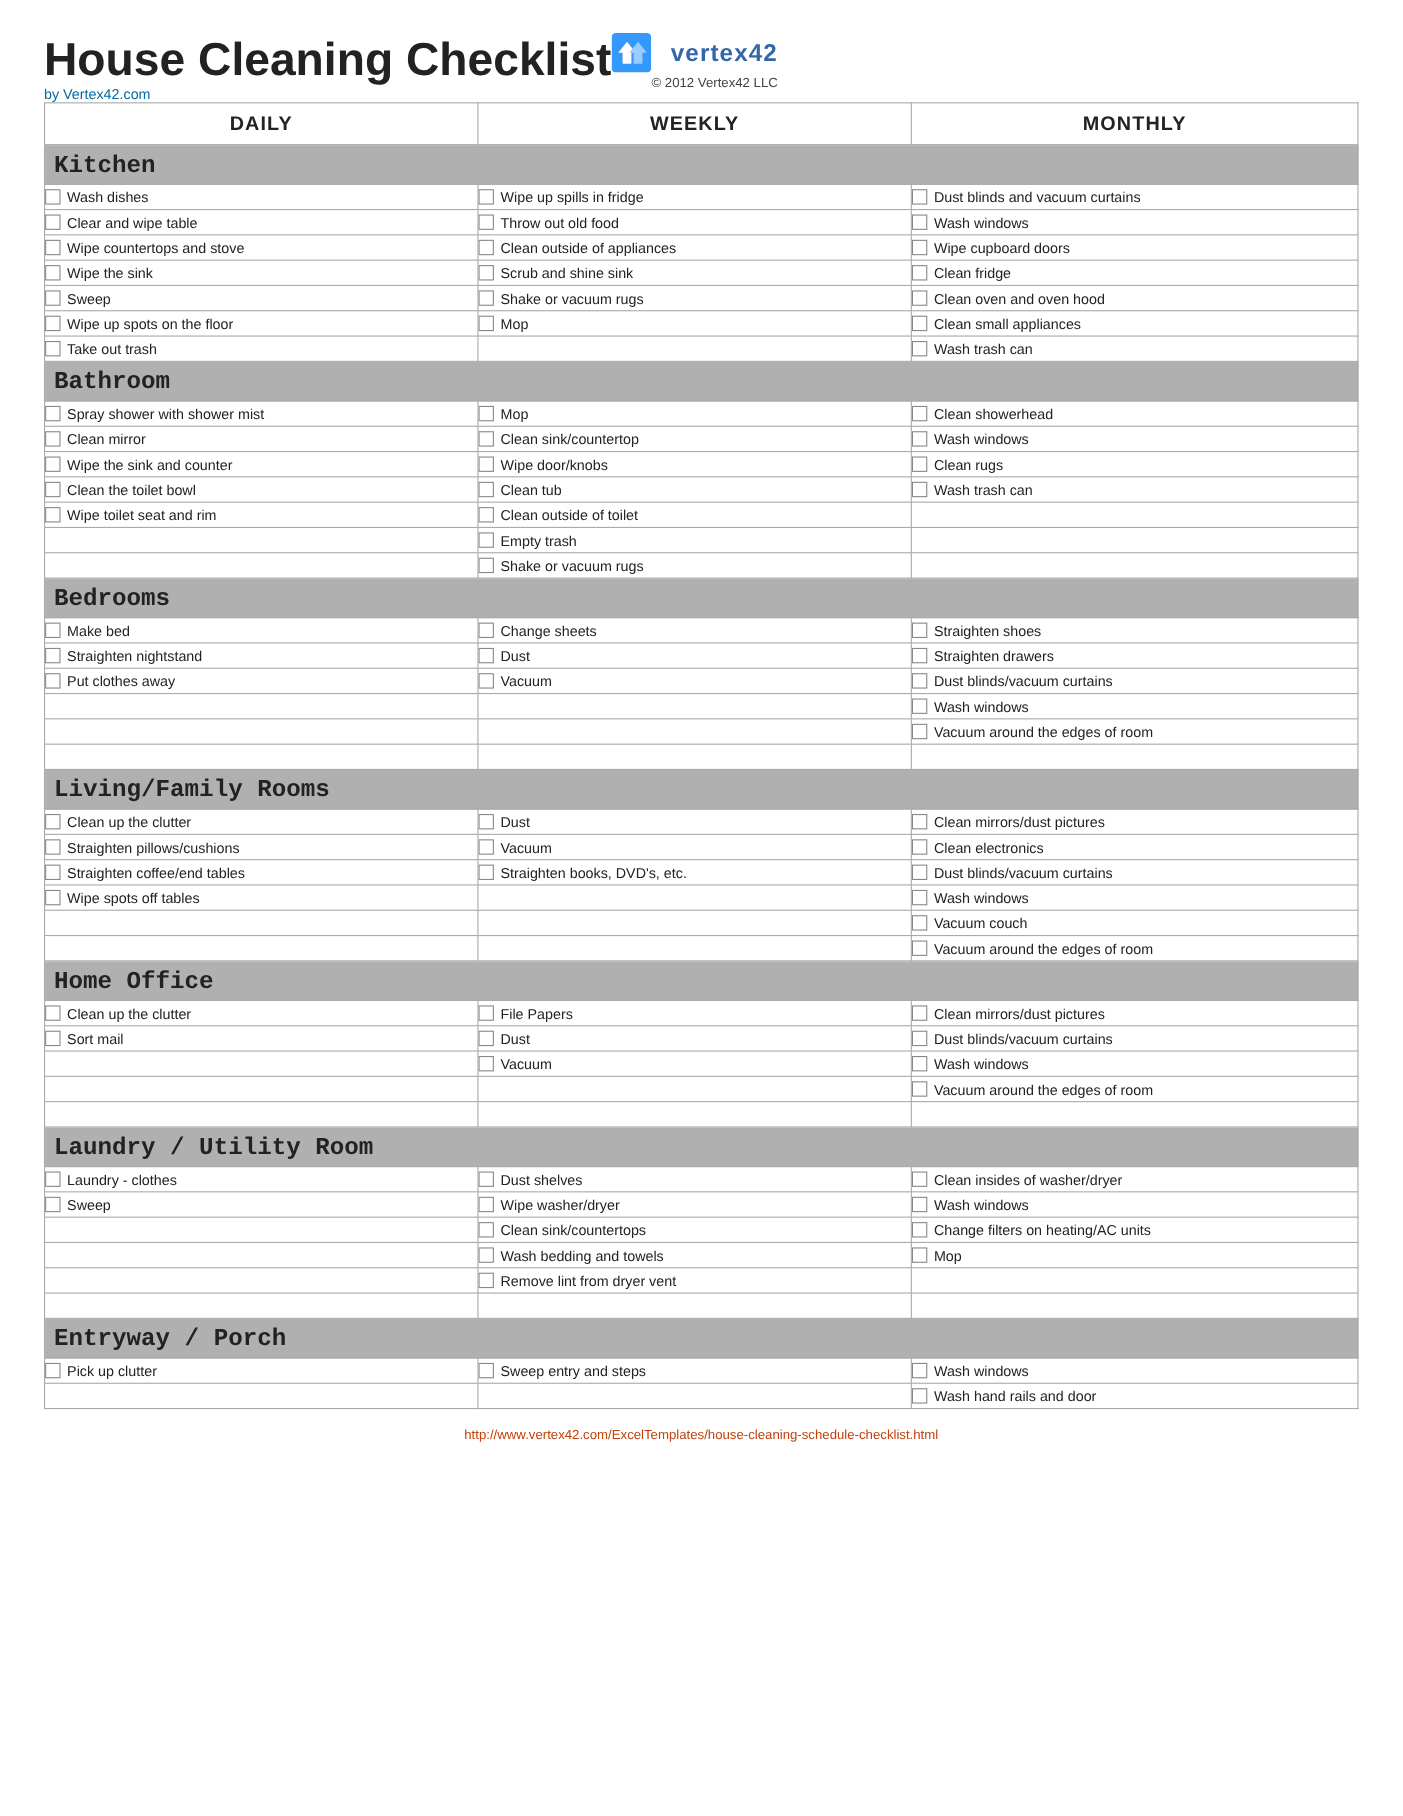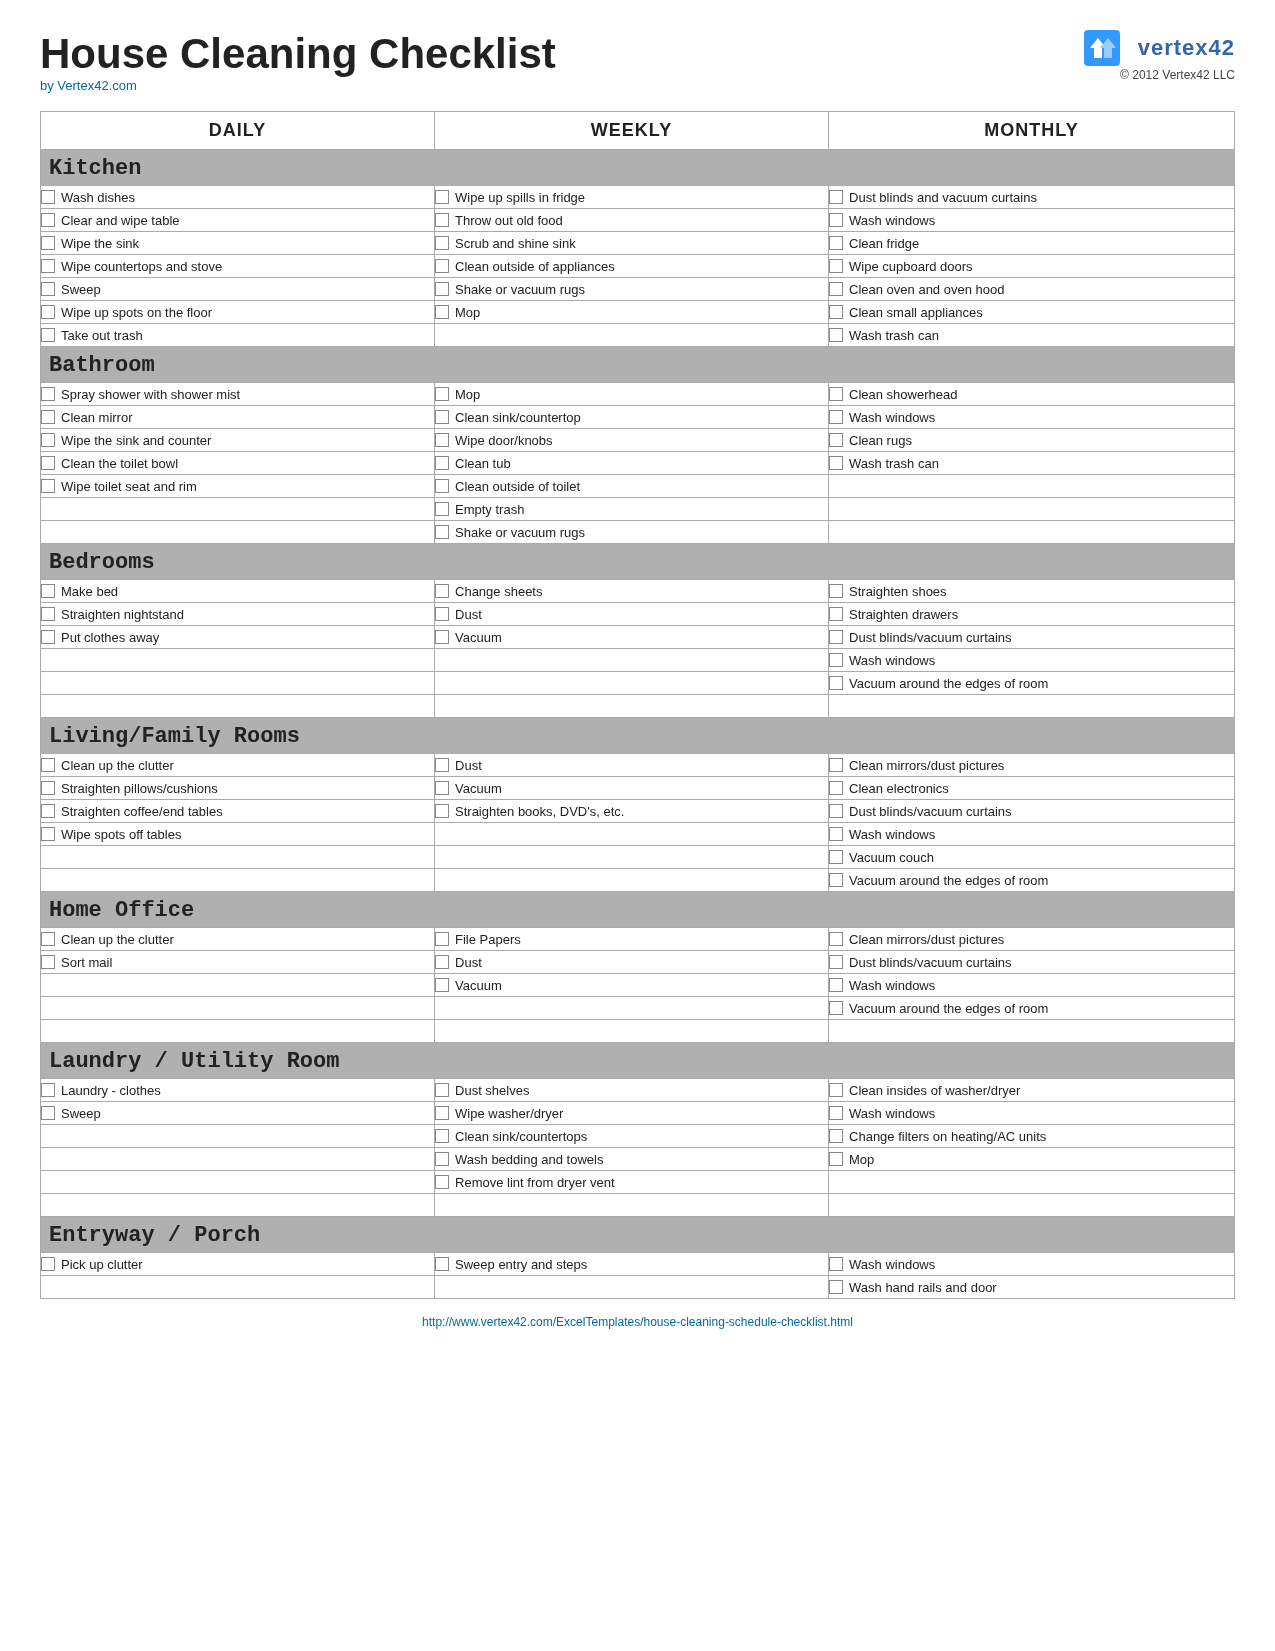--- a/index.html
+++ b/index.html
@@ -6,23 +6,21 @@
     body {
       font-family: Arial, sans-serif;
       font-size: 13px;
       background: #fff;
       color: #222;
       padding: 30px 40px;
       width: 1275px;
     }
     .header-row {
       display: flex;
-      justify-content: space-between;
       align-items: flex-start;
-      margin-bottom: 18px;
     }
     .title-block h1 {
       font-size: 42px;
       font-weight: bold;
       color: #222;
       font-family: Arial, sans-serif;
     }
     .title-block a {
       font-size: 13px;
       color: #0369a1;
@@ -88,21 +86,21 @@
     }
     .empty-row {
       min-height: 22px;
       display: flex;
       align-items: center;
       padding: 2px 0;
     }
     .footer {
       margin-top: 16px;
       font-size: 12px;
-      color: #0369a1;
+      color: #c2410c;
       text-align: center;
     }
     .col-daily { width: 33%; }
     .col-weekly { width: 33%; }
     .col-monthly { width: 34%; }
   </style>
 </head>
 <body>
 
 <div class="header-row">
@@ -172,53 +170,53 @@
           <div class="item-row">
           <span class="checkbox"></span>
           <span class="item-text">Wash windows</span>
         </div>
         </td>
       </tr>
       <tr>
         <td class="item-cell">
           <div class="item-row">
           <span class="checkbox"></span>
+          <span class="item-text">Wipe countertops and stove</span>
+        </div>
+        </td>
+        <td class="item-cell">
+          <div class="item-row">
+          <span class="checkbox"></span>
+          <span class="item-text">Clean outside of appliances</span>
+        </div>
+        </td>
+        <td class="item-cell">
+          <div class="item-row">
+          <span class="checkbox"></span>
+          <span class="item-text">Wipe cupboard doors</span>
+        </div>
+        </td>
+      </tr>
+      <tr>
+        <td class="item-cell">
+          <div class="item-row">
+          <span class="checkbox"></span>
           <span class="item-text">Wipe the sink</span>
         </div>
         </td>
         <td class="item-cell">
           <div class="item-row">
           <span class="checkbox"></span>
           <span class="item-text">Scrub and shine sink</span>
         </div>
         </td>
         <td class="item-cell">
           <div class="item-row">
           <span class="checkbox"></span>
           <span class="item-text">Clean fridge</span>
-        </div>
-        </td>
-      </tr>
-      <tr>
-        <td class="item-cell">
-          <div class="item-row">
-          <span class="checkbox"></span>
-          <span class="item-text">Wipe countertops and stove</span>
-        </div>
-        </td>
-        <td class="item-cell">
-          <div class="item-row">
-          <span class="checkbox"></span>
-          <span class="item-text">Clean outside of appliances</span>
-        </div>
-        </td>
-        <td class="item-cell">
-          <div class="item-row">
-          <span class="checkbox"></span>
-          <span class="item-text">Wipe cupboard doors</span>
         </div>
         </td>
       </tr>
       <tr>
         <td class="item-cell">
           <div class="item-row">
           <span class="checkbox"></span>
           <span class="item-text">Sweep</span>
         </div>
         </td>

